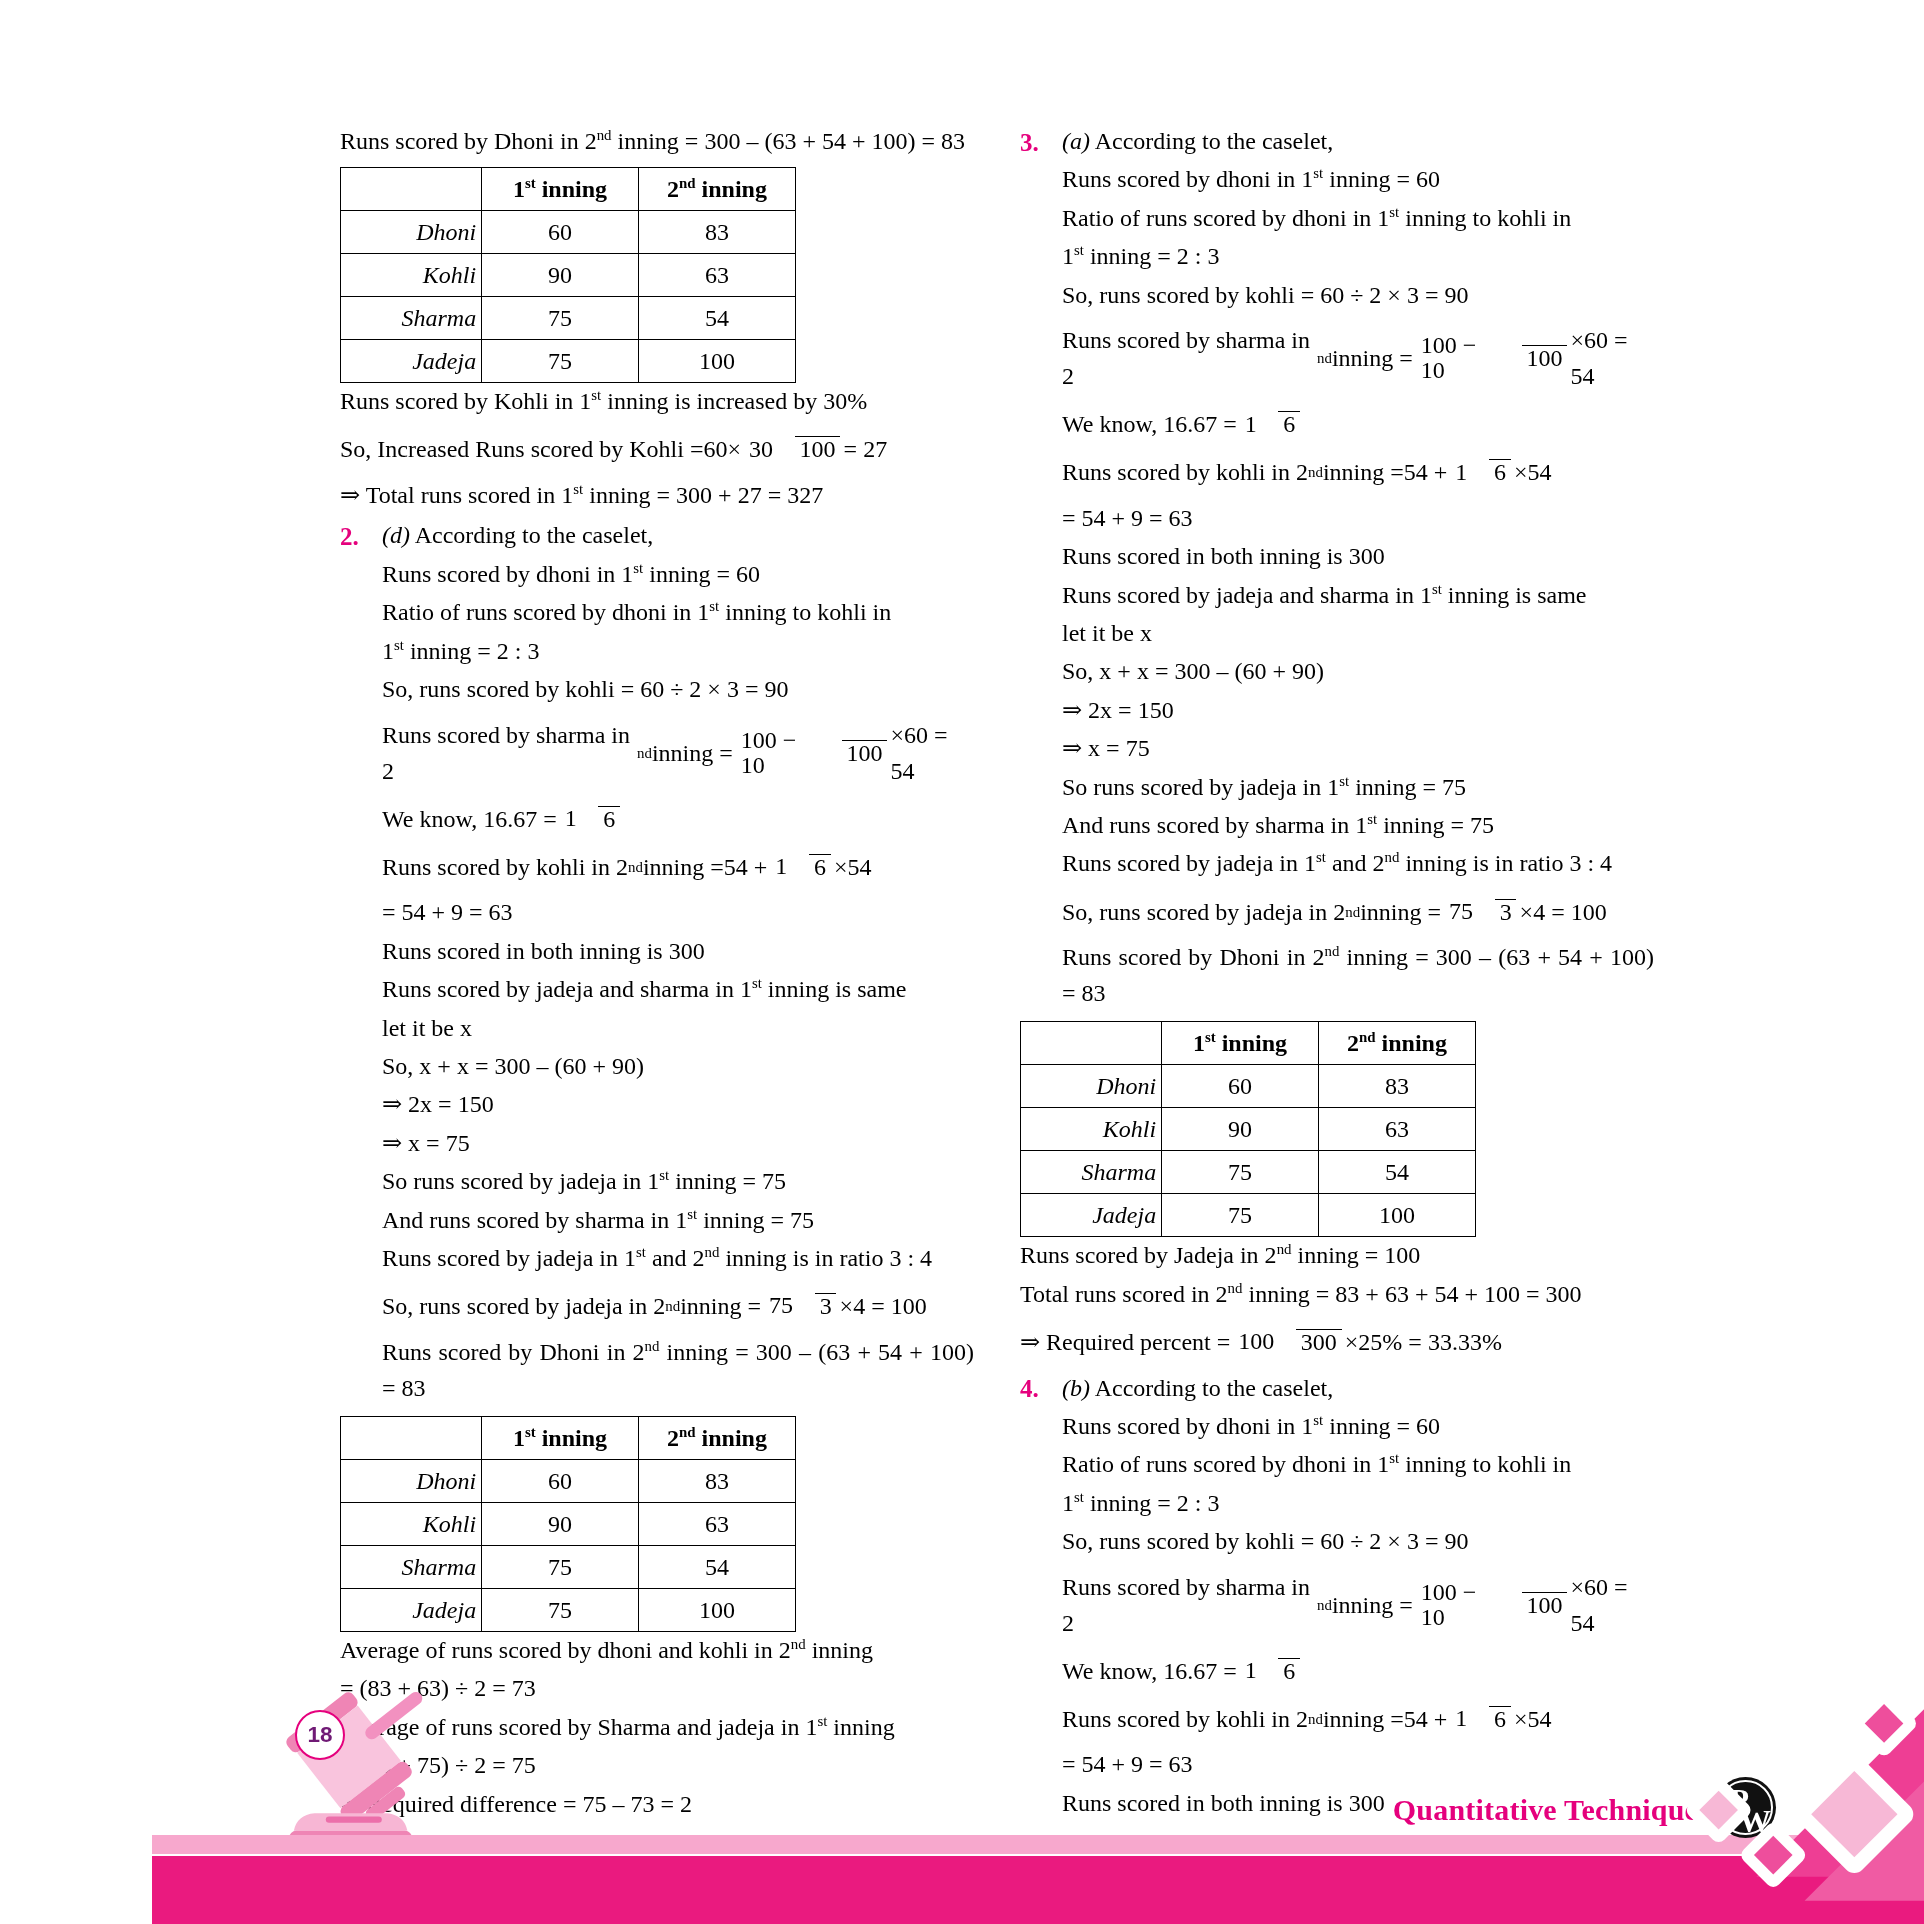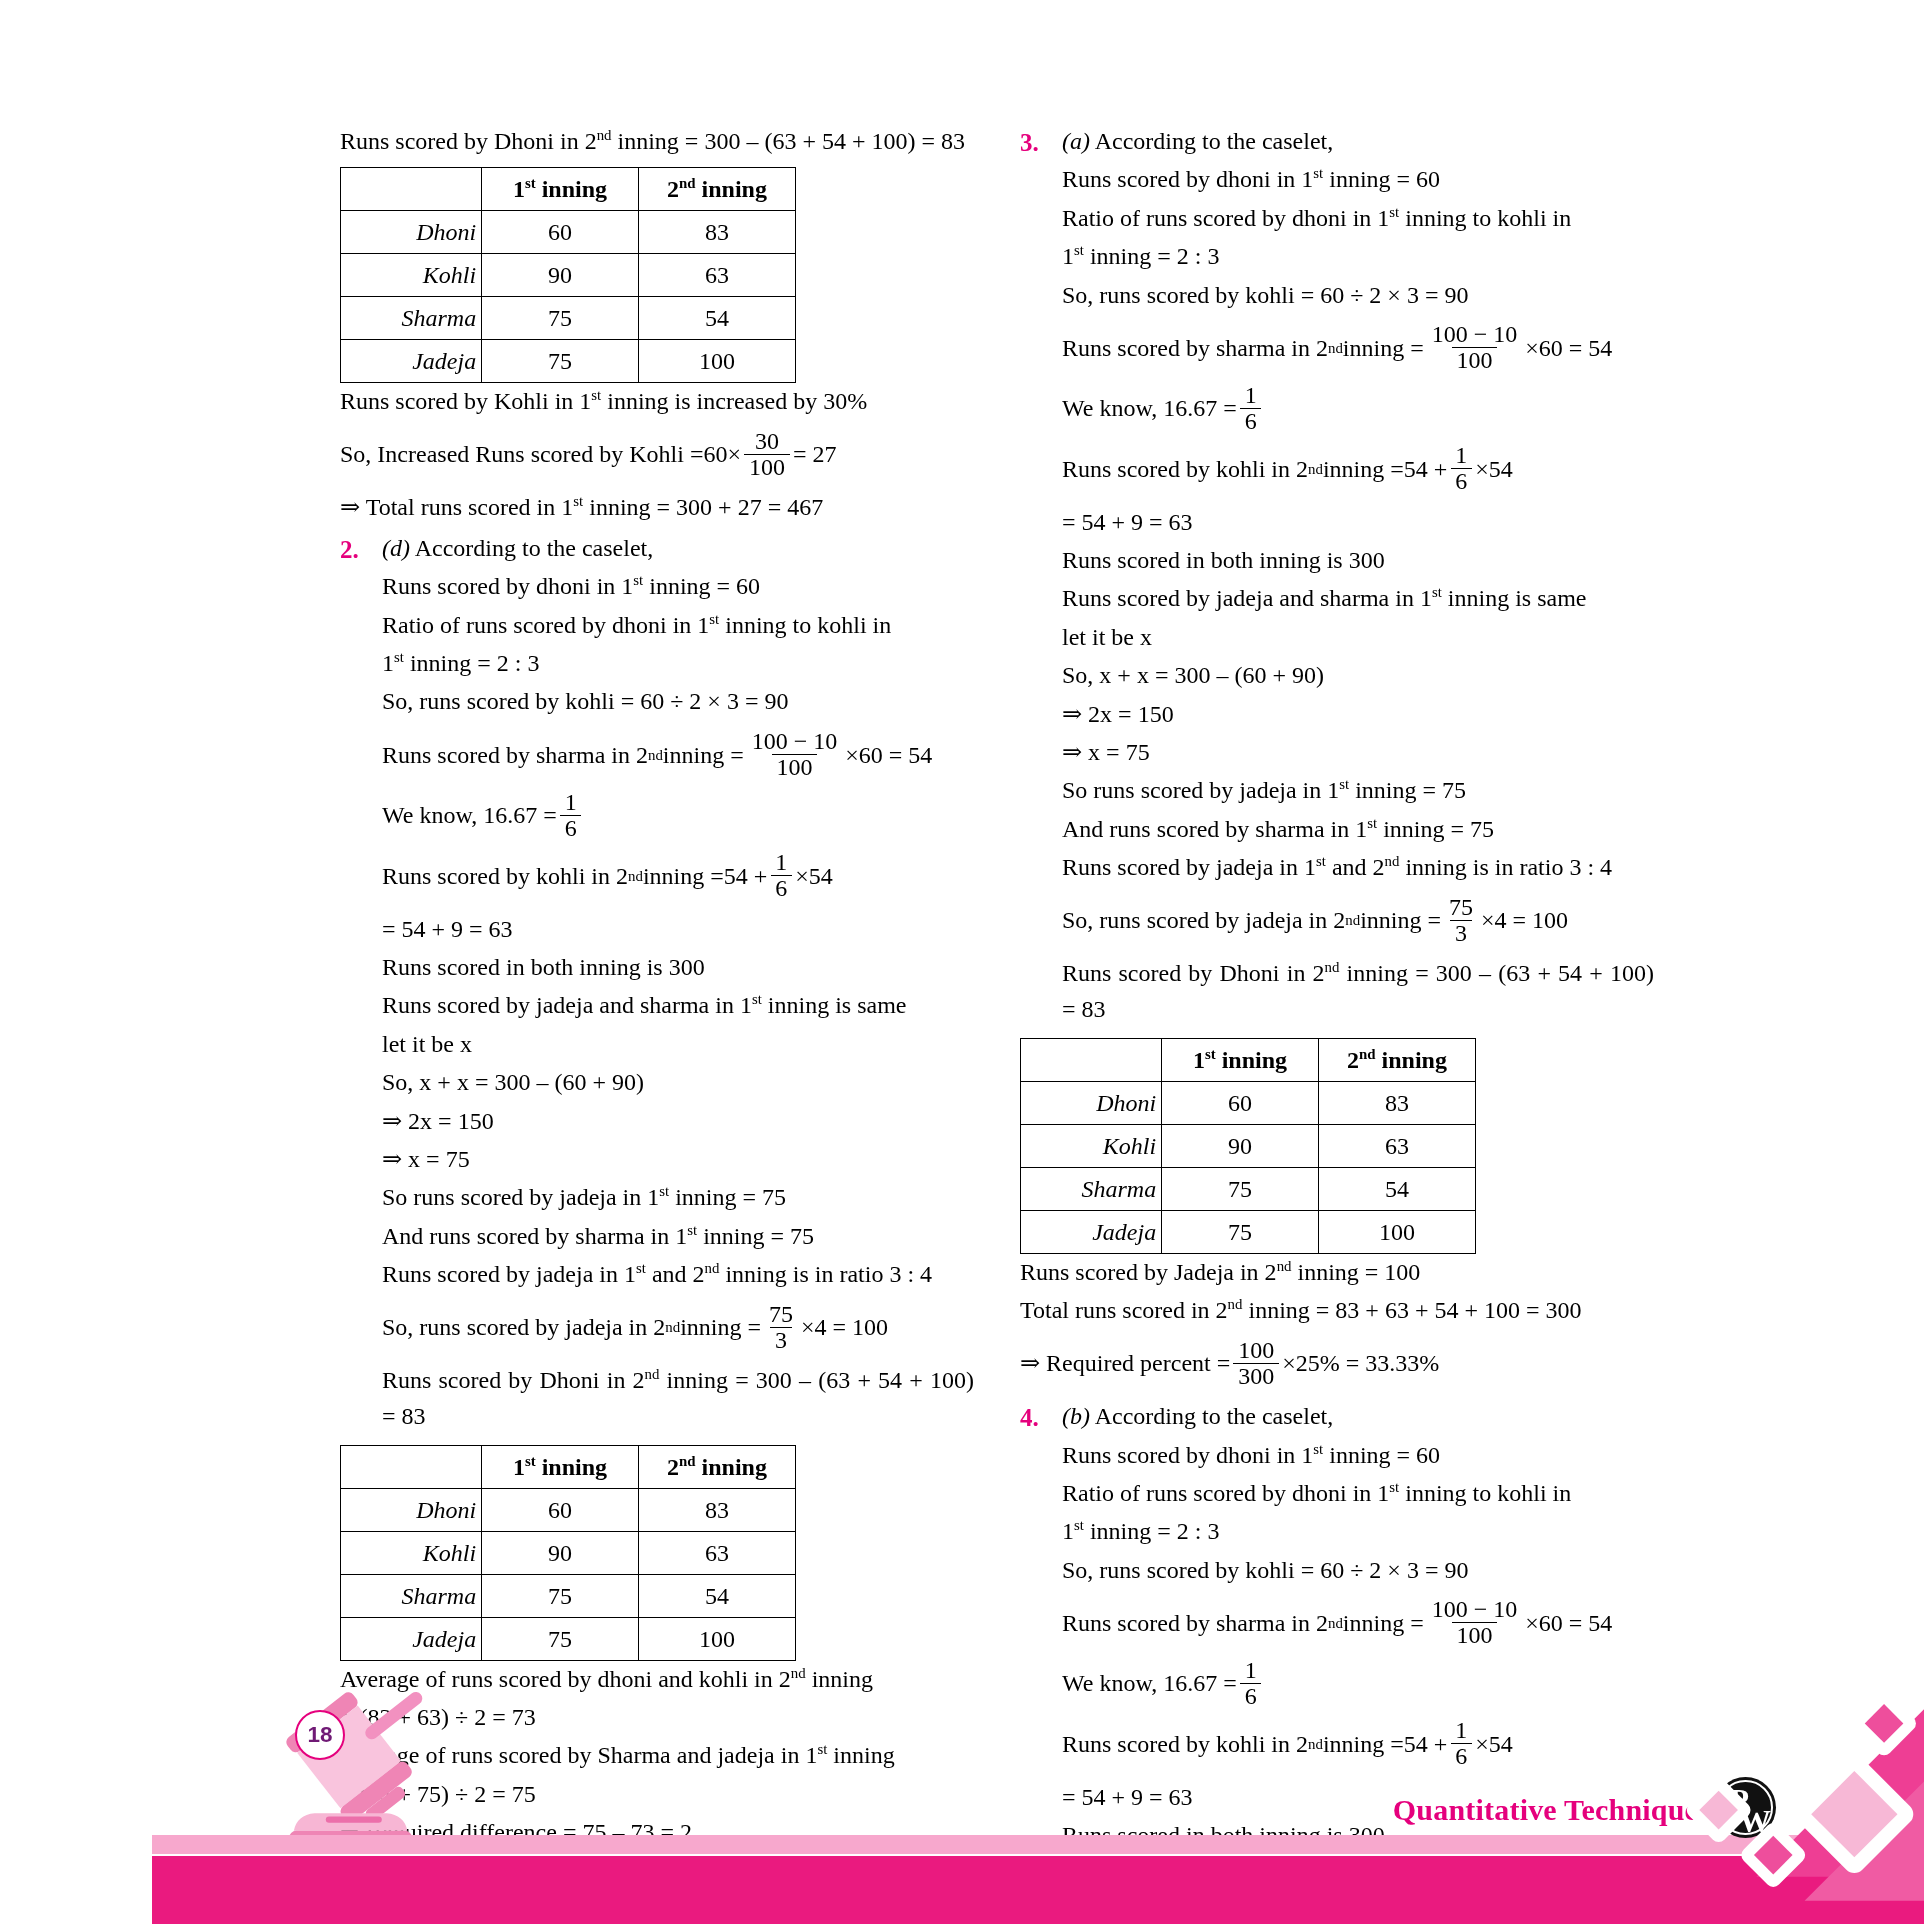--- a/index.html
+++ b/index.html
@@ -66,25 +66,26 @@
     font-style: italic;
   }
   table.runs col.c1 { width: 141px; }
   table.runs col.c2 { width: 157px; }
   table.runs col.c3 { width: 157px; }
 
   
   .mathrow { display: inline-flex; align-items: center; vertical-align: middle; }
   .frac {
     display: inline-flex;
-    flex-direction: column;
+    flex-direction: row;
     align-items: center;
     vertical-align: middle;
     margin: 0 3.2px;
     line-height: 1.04;
+    gap: 17px;
   }
   .frac .num { padding: 0 4.8px; }
   .frac .den { padding: 0 4.8px; border-top: 1.6px solid #000; }
   .eqline { margin: 9.6px 0 9.6px 0; display: block; }
 
   
   .footer-band {
     position: absolute;
     left: 152px; right: 0; bottom: 0;
     height: 69px;
@@ -208,21 +209,21 @@
         <span>60×</span>
         <span class="frac">
           <span class="num">30</span>
           <span class="den">100</span>
         </span>
         <span>= 27</span>
       </span>
     </div>
 
     <div class="line">
-      <span>⇒ Total runs scored in 1</span><sup>st</sup><span> inning = 300 + 27 = 467</span>
+      <span>⇒ Total runs scored in 1</span><sup>st</sup><span> inning = 300 + 27 = 327</span>
     </div>
 
     <div class="qitem">
       <div class="qnum">2.</div>
       <div class="qbody">
 
         <div class="line">
           <span class="opt">(d)</span>
           <span>According to the caselet,</span>
         </div>

